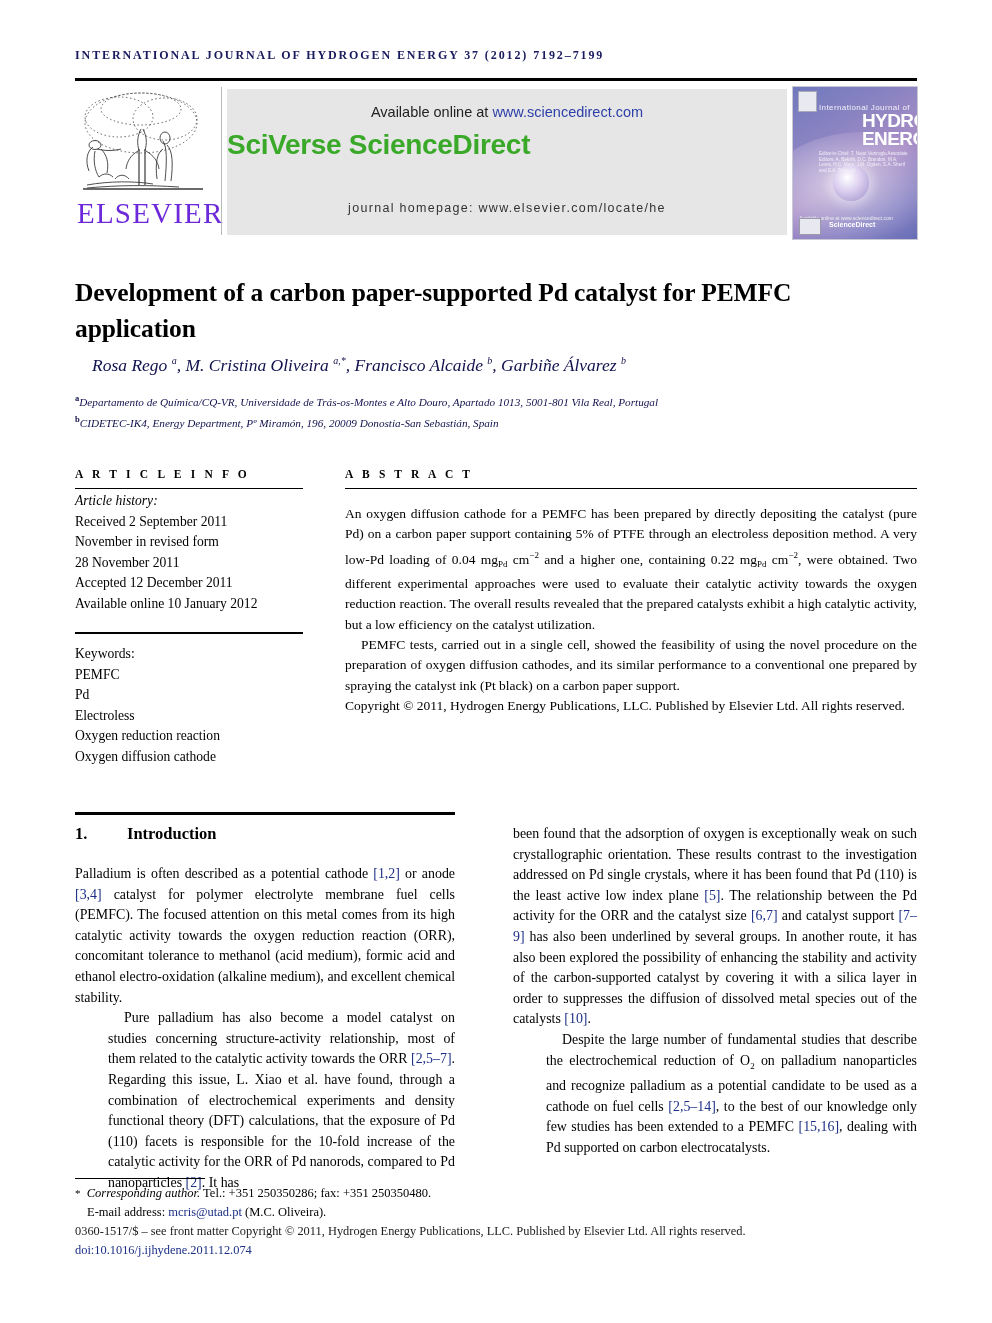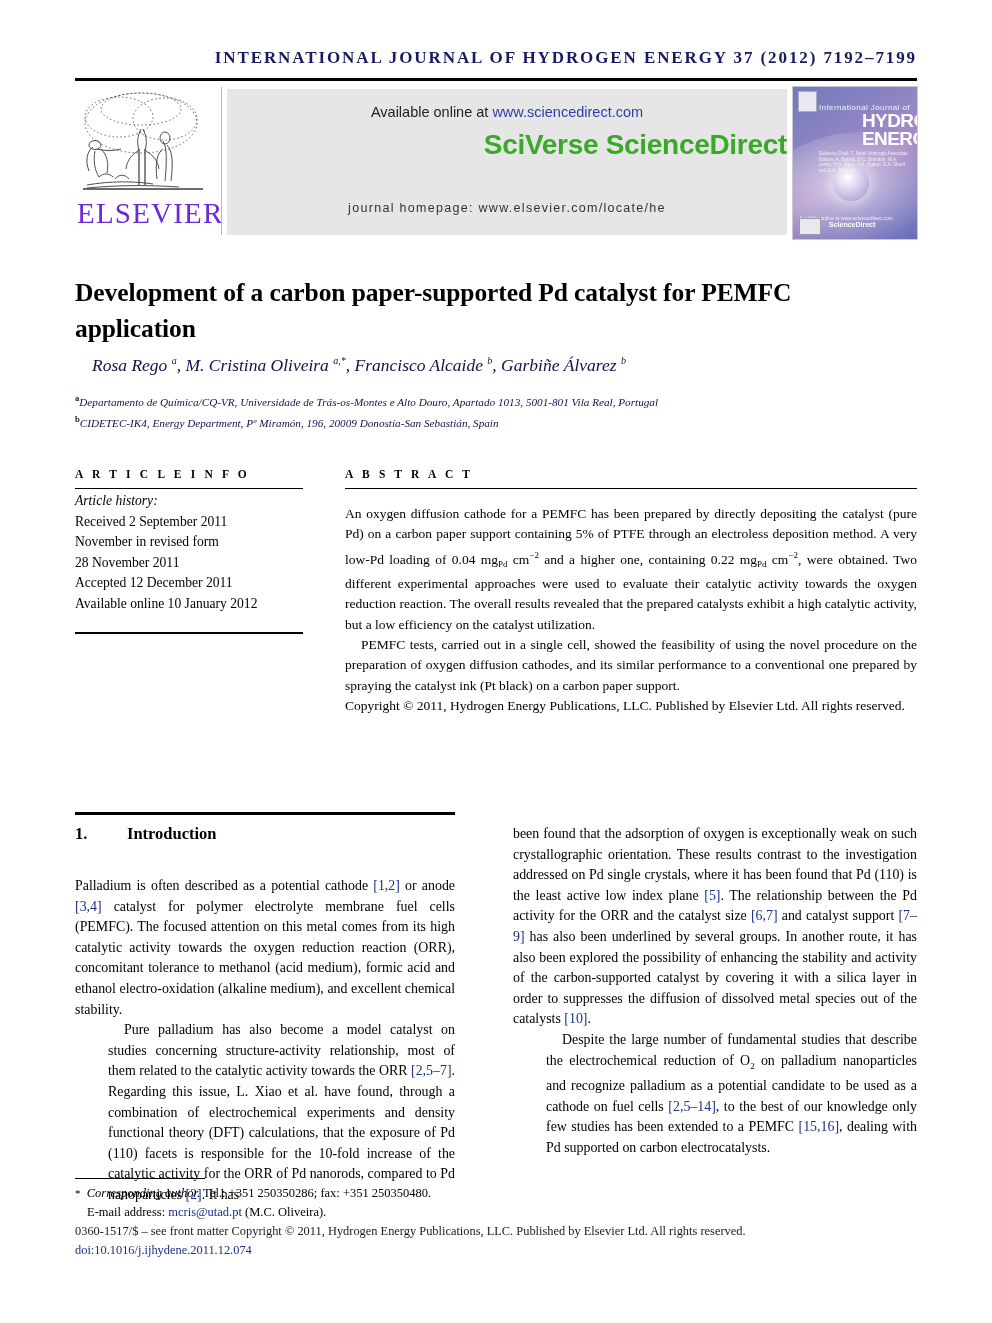--- a/index.html
+++ b/index.html
@@ -19,25 +19,25 @@
     position: absolute;
     left: 0; top: 0;
     width: 992px;
     height: 1323px;
   }
 
   
   .runhead {
     position: absolute;
     left: 75px; top: 48px; width: 842px;
-    text-align: right;
+    text-align: left;
     color: #1a1a5e;
     font-family: "Liberation Serif", serif;
     font-weight: bold;
-    font-size: 17px;
+    font-size: 12px;
     letter-spacing: 1.9px;
     font-variant: small-caps;
     text-transform: uppercase;
   }
 
   .rule-top {
     position: absolute;
     left: 75px; top: 78px; width: 842px;
     height: 2.5px; background: #000;
   }
@@ -88,21 +88,21 @@
     left: 0; top: 15px; width: 560px;
     text-align: center;
     font-family: "Liberation Sans", sans-serif;
     font-size: 14.5px;
     color: #222;
   }
   .sd-avail a { color: #2c3fa8; text-decoration: none; }
   .sd-logo {
     position: absolute;
     left: 0; top: 40px; width: 560px;
-    text-align: right;
+    text-align: left;
     font-family: "Liberation Sans", sans-serif;
     font-weight: bold;
     font-size: 28px;
     color: #3aa929;
     letter-spacing: -0.3px;
   }
   .sd-home {
     position: absolute;
     left: 0; top: 112px; width: 560px;
     text-align: center;
@@ -278,21 +278,21 @@
   }
   .colR {
     position: absolute;
     left: 513px; top: 824px;
     width: 404px;
   }
   .h1 {
     font-family: "Liberation Serif", serif;
     font-weight: bold;
     font-size: 16.5px;
-    margin: 0 0 32px 0;
+    margin: 0 0 20px 0;
   }
   .h1 .num { display: inline-block; width: 52px; }
   .para {
     font-family: "Liberation Serif", serif;
     font-size: 13.9px;
     line-height: 20.6px;
     text-align: justify;
     text-justify: inter-word;
     margin: 0;
   }
@@ -407,20 +407,28 @@
     <div class="hrule"></div>
     <div class="info-body">
       <div class="lbl">Article history:</div>
       <div>Received 2 September 2011</div>
       <div>November in revised form</div>
       <div>28 November 2011</div>
       <div>Accepted 12 December 2011</div>
       <div>Available online 10 January 2012</div>
     </div>
     <div class="hrule thick" style="margin-top:18px"></div>
+    <div class="info-body kw-block" style="margin-top:10px">
+      <div>Keywords:</div>
+      <div>PEMFC</div>
+      <div>Pd</div>
+      <div>Electroless</div>
+      <div>Oxygen reduction reaction</div>
+      <div>Oxygen diffusion cathode</div>
+    </div>
   </div>
 
   <div class="col-abs">
     <div class="sec-head">A B S T R A C T</div>
     <div class="hrule"></div>
     <div class="abs-body">
       <p>An oxygen diffusion cathode for a PEMFC has been prepared by directly depositing the catalyst (pure Pd) on a carbon paper support containing 5% of PTFE through an electroless deposition method. A very low-Pd loading of 0.04 mg<sub class="sm">Pd</sub> cm<sup class="sm">−2</sup> and a higher one, containing 0.22 mg<sub class="sm">Pd</sub> cm<sup class="sm">−2</sup>, were obtained. Two different experimental approaches were used to evaluate their catalytic activity towards the oxygen reduction reaction. The overall results revealed that the prepared catalysts exhibit a high catalytic activity, but a low efficiency on the catalyst utilization.</p>
       <p class="ind">PEMFC tests, carried out in a single cell, showed the feasibility of using the novel procedure on the preparation of oxygen diffusion cathodes, and its similar performance to a conventional one prepared by spraying the catalyst ink (Pt black) on a carbon paper support.</p>
       <p class="copy" style="text-align:justify">Copyright © 2011, Hydrogen Energy Publications, LLC. Published by Elsevier Ltd. All rights reserved.</p>
     </div>

